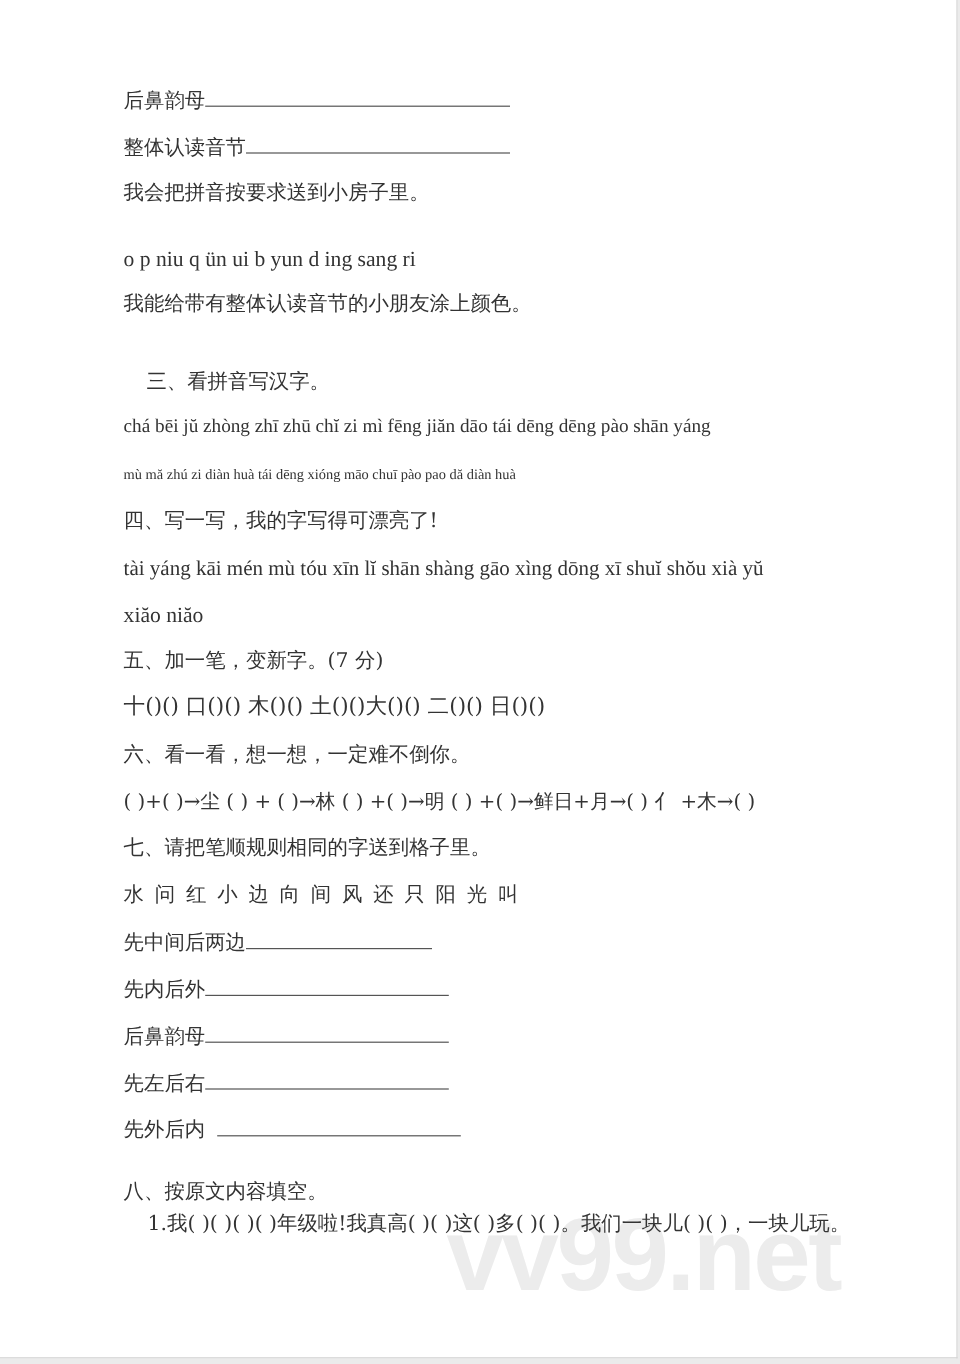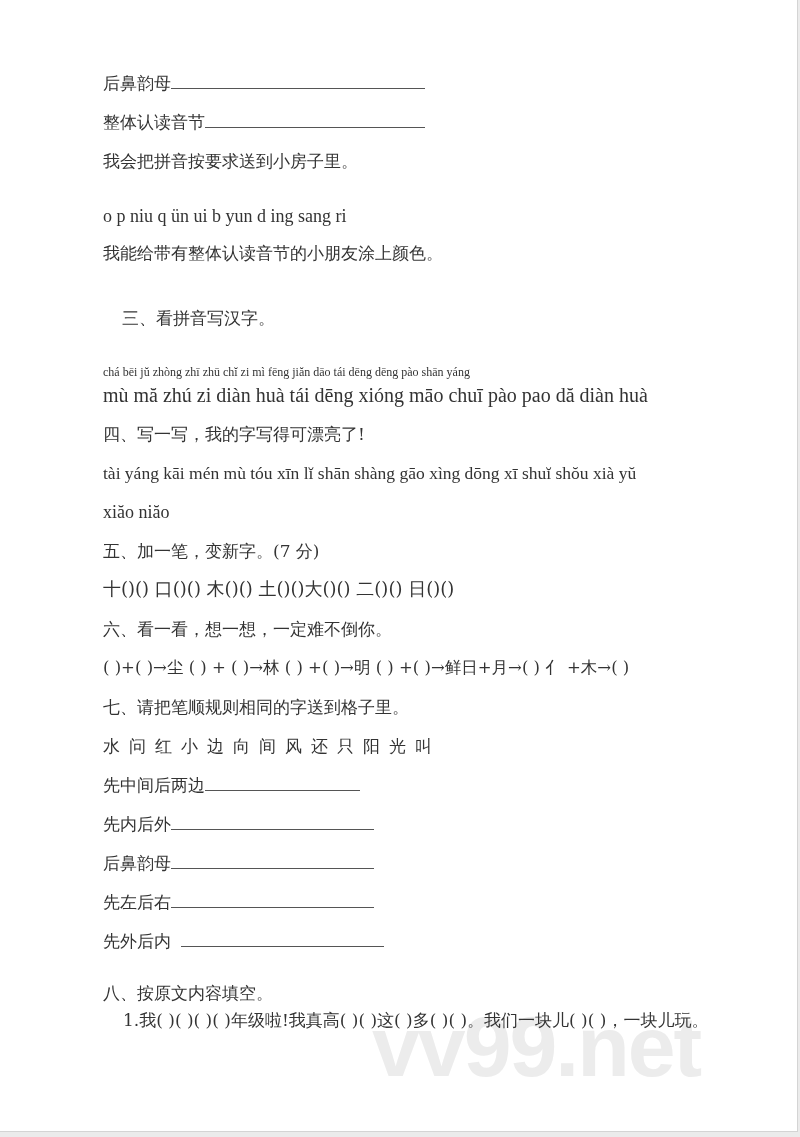--- a/index.html
+++ b/index.html
@@ -82,23 +82,23 @@
     </div>
 
     <div class="line" style="top:150px;">我会把拼音按要求送到小房子里。</div>
 
     <div class="line latin" style="top:205px;">o p niu q ün ui b yun d ing sang ri</div>
 
     <div class="line" style="top:242px;">我能给带有整体认读音节的小朋友涂上颜色。</div>
 
     <div class="line" style="top:307px; left:122px;">三、看拼音写汉字。</div>
 
-    <div class="line latin" style="top:361px; font-size:12px;">chá bēi jŭ zhòng zhī zhū chĭ zi mì fēng jiăn dāo tái dēng dēng pào shān yáng</div>
+    <div class="line latin" style="top:345px; font-size:16px;">chá bēi jŭ zhòng zhī zhū chĭ zi mì fēng jiăn dāo tái dēng dēng pào shān yáng</div>
 
-    <div class="line latin" style="top:384px; font-size:20px;">mù mă zhú zi diàn huà tái dēng xióng māo chuī pào pao dă diàn huà</div>
+    <div class="line latin" style="top:384px; font-size:12px;">mù mă zhú zi diàn huà tái dēng xióng māo chuī pào pao dă diàn huà</div>
 
     <div class="line" style="top:423px;">四、写一写，我的字写得可漂亮了!</div>
 
     <div class="line latin" style="top:462px; font-size:17.5px;">tài yáng kāi mén mù tóu xīn lĭ shān shàng gāo xìng dōng xī shuĭ shŏu xià yŭ</div>
 
     <div class="line latin" style="top:501px;">xiăo niăo</div>
 
     <div class="line" style="top:540px;">五、加一笔，变新字。(7  分)</div>
 
     <div class="line" style="top:578px; font-size:18px;">十()()  口()()  木()()  土()()大()()  二()()  日()()</div>

